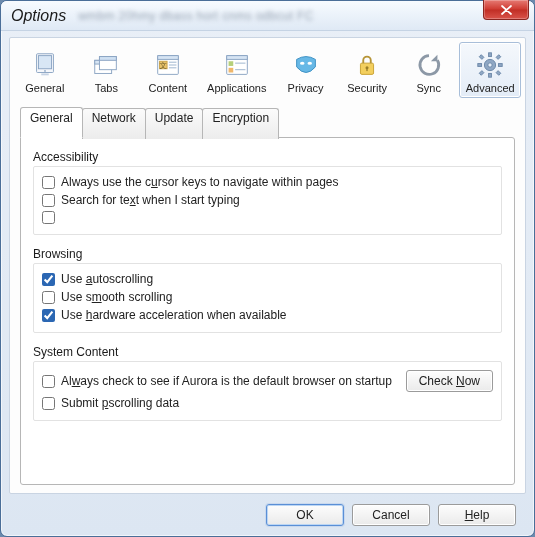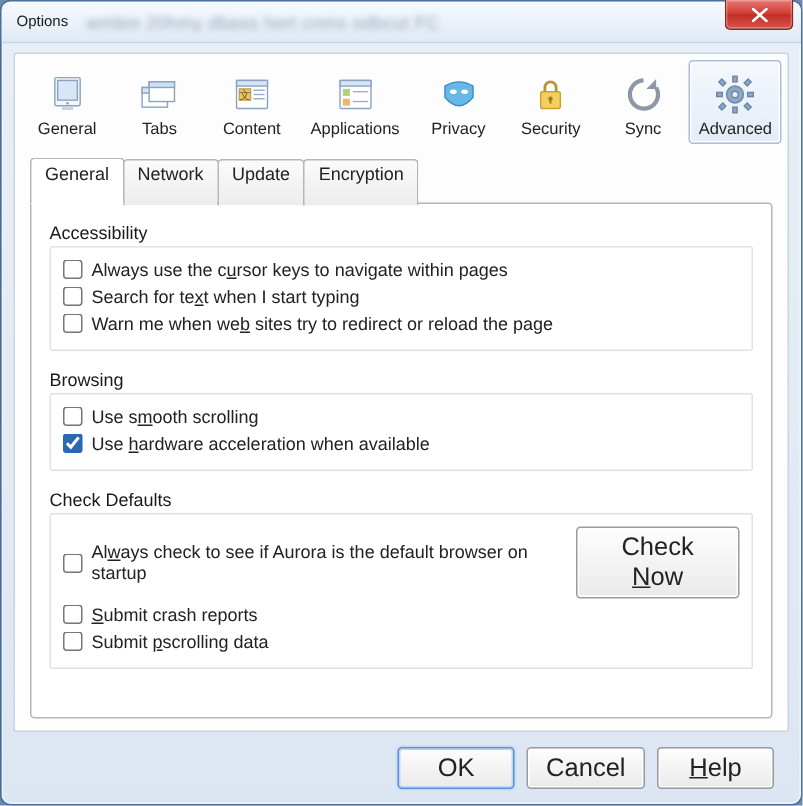--- a/index.html
+++ b/index.html
@@ -30,23 +30,24 @@
     background: linear-gradient(#f7fbff, #dfe9f5);
     border-bottom: 1px solid #c5d3e4;
     border-radius: 6px 6px 0 0;
     display: flex;
     align-items: center;
     padding: 0 6px 0 10px;
     position: relative;
   }
   .title-text {
     color: #1a1a1a;
-    font-size: 10px;
+    font-size: 16px;
     flex: 0 0 auto;
     margin-right: 12px;
+    font-style: italic;
   }
   .title-blur {
     color: #98a4b3;
     filter: blur(2px);
     font-size: 12px;
     letter-spacing: .3px;
   }
   .close-btn {
     position: absolute;
     right: 5px; top: -1px;
@@ -158,38 +159,39 @@
   }
   .group-box {
     border: 1px solid #e2e2e2;
     border-radius: 2px;
     padding: 6px 8px 8px 8px;
     margin-bottom: 12px;
     background: #fff;
   }
   .row {
     display: flex;
+    align-items: center;
     gap: 6px;
     padding: 2px 0;
     font-size: 12px;
     color: #222;
   }
   input[type=checkbox] {
     width: 13px; height: 13px;
     accent-color: #2b67b3;
     margin: 0;
   }
   .u { text-decoration: underline; }
 
   .btn {
     border: 1px solid #9b9b9b;
     background: linear-gradient(#fdfdfd,#eaeaea);
     border-radius: 3px;
     padding: 3px 12px;
-    font-size: 17px;
+    font-size: 12px;
     color: #222;
     box-shadow: inset 0 0 0 1px #fff;
     min-width: 66px;
     text-align: center;
   }
   .btn.default {
     border-color: #5a8fd6;
     box-shadow: inset 0 0 0 1px #bcd6f4, 0 0 0 1px rgba(90,143,214,.15);
   }
   .group-box .btn.right { margin-left: auto; }
@@ -317,47 +319,46 @@
             <label class="row">
               <input type="checkbox" style="">
               <span><span>Always use the c</span><span class="u">u</span><span>rsor keys to navigate within pages</span></span>
             </label>
             <label class="row">
               <input type="checkbox" style="">
               <span><span>Search for te</span><span class="u">x</span><span>t when I start typing</span></span>
             </label>
             <label class="row">
               <input type="checkbox" style="">
-              <span><span>Warn me when we</span><span class="u">b</span><span> sites try to redirect or reload the page</span></span>
             </label>
           </div>
 
           <div class="group-title">Browsing</div>
           <div class="group-box">
             <label class="row">
+              <input type="checkbox" checked="" style="">
+              <span><span>Use </span><span class="u">a</span><span>utoscrolling</span></span>
+            </label>
+            <label class="row">
               <input type="checkbox" style="">
               <span><span>Use s</span><span class="u">m</span><span>ooth scrolling</span></span>
             </label>
             <label class="row">
               <input type="checkbox" checked="" style="">
               <span><span>Use </span><span class="u">h</span><span>ardware acceleration when available</span></span>
             </label>
           </div>
 
-          <div class="group-title">Check Defaults</div>
+          <div class="group-title">System Content</div>
           <div class="group-box" style="margin-bottom:4px">
             <div class="row" style="align-items:center">
               <input type="checkbox" style="">
               <span><span>Al</span><span class="u">w</span><span>ays check to see if Aurora is the default browser on startup</span></span>
               <button class="btn right"><span>Check </span><span class="u">N</span><span>ow</span></button>
             </div>
-            <label class="row">
-              <input type="checkbox" style="">
-              <span><span></span><span class="u">S</span><span>ubmit crash reports</span></span>
-            </label>
             <label class="row">
               <input type="checkbox" style="">
               <span><span>Submit </span><span class="u">p</span><span>scrolling data</span></span>
             </label>
           </div>
 
         </div>
       </div>
 
     </div>

